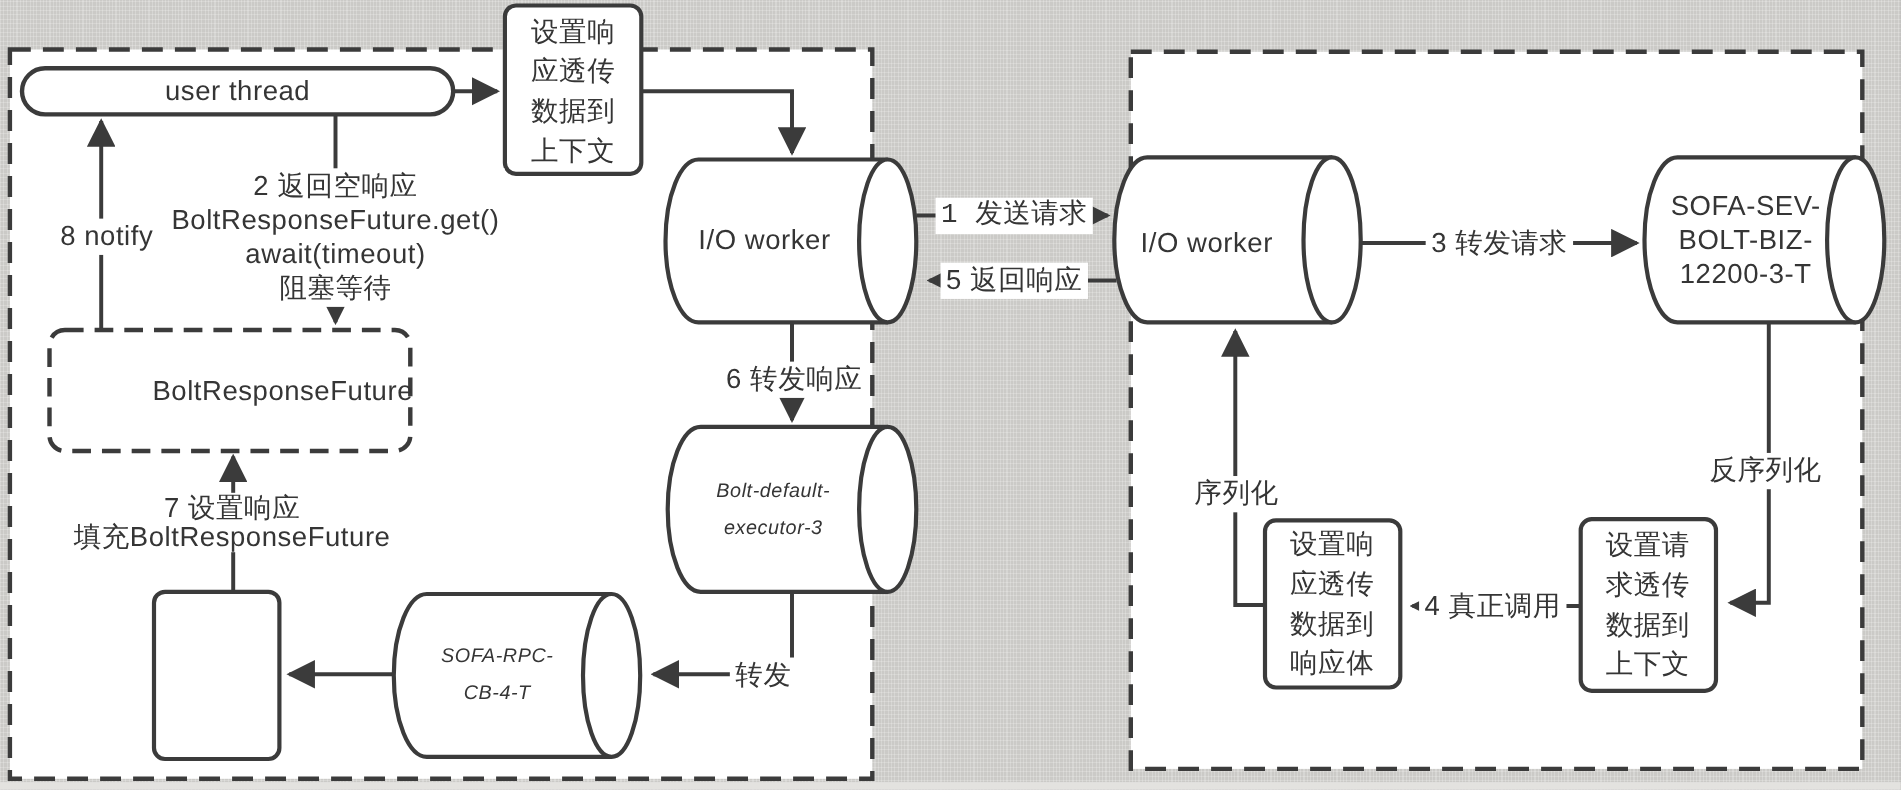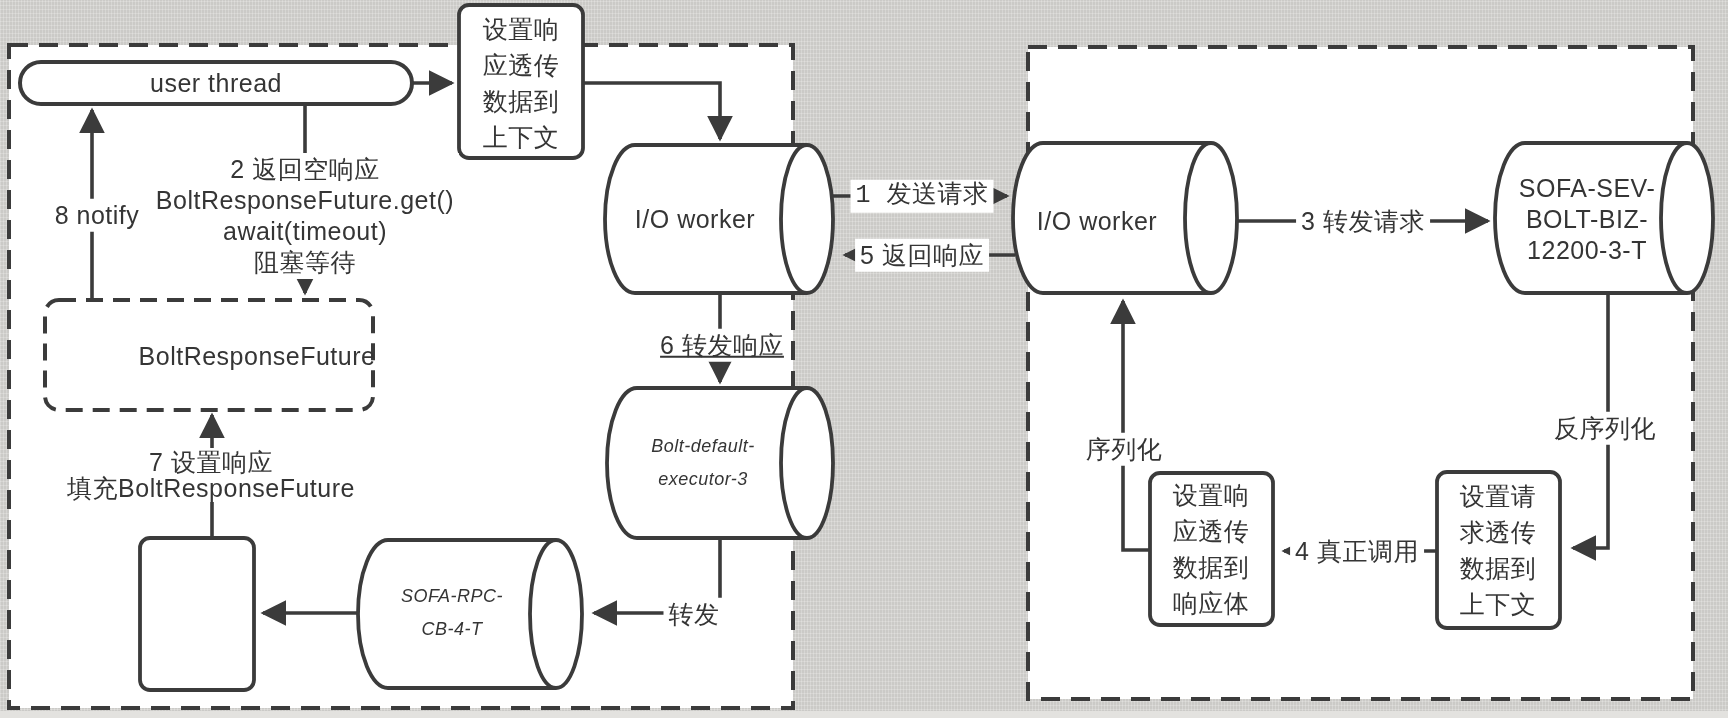--- a/index.html
+++ b/index.html
@@ -123,21 +123,21 @@
   <div class="lbl f25 wb" style="left:211px;top:475px;line-height:26px;">7 设置响应
 填充BoltResponseFuture</div>
 
 
   <div class="lbl f26" style="left:452px;top:613px;line-height:33px;">SOFA-RPC-
 CB-4-T</div>
 
   <div class="lbl f26" style="left:703px;top:463px;line-height:33px;">Bolt-default-
 executor-3</div>
 
-  <div class="lbl f25 wb" style="left:722px;top:345px;text-decoration:underline;">6 转发响应</div>
+  <div class="lbl f25 wb" style="left:722px;top:345px;">6 转发响应</div>
 
   <div class="lbl f25 wb" style="left:694px;top:614px;">转发</div>
 
   <div class="lbl f25 wb" style="left:922px;top:196px;font-family:Liberation Mono, monospace;">1 发送请求</div>
 
   <div class="lbl f25 wb" style="left:922px;top:255px;text-align:right;">5 返回响应</div>
 
   <div class="lbl f27" style="left:1097px;top:221px;">I/O worker</div>
 
   <div class="lbl f25" style="left:1587px;top:219px;line-height:31px;">SOFA-SEV-

